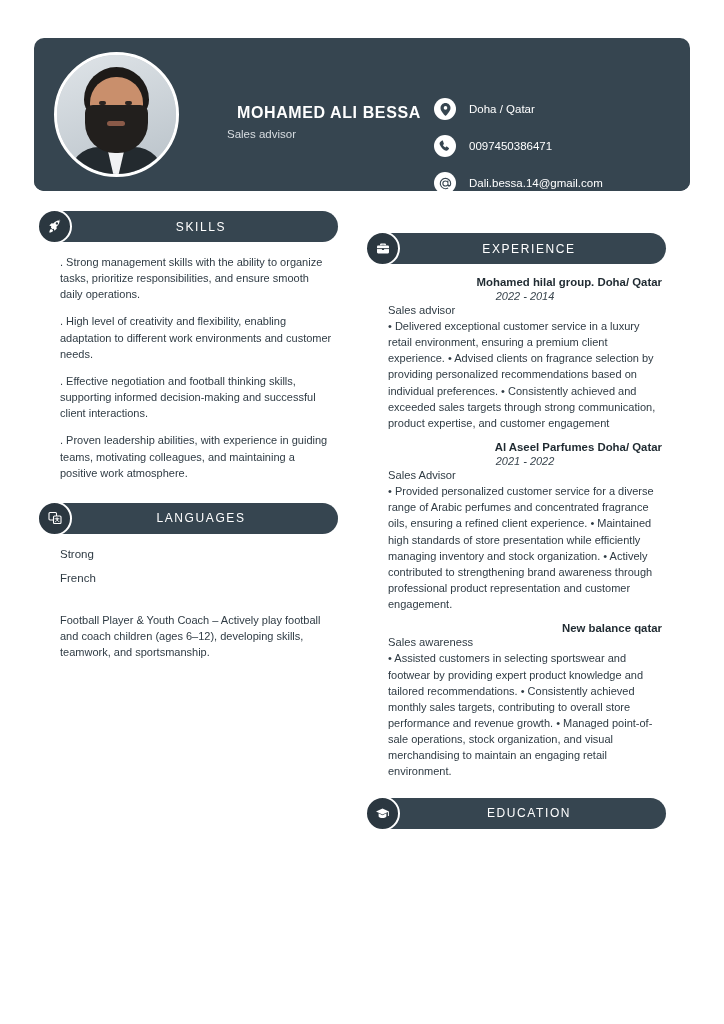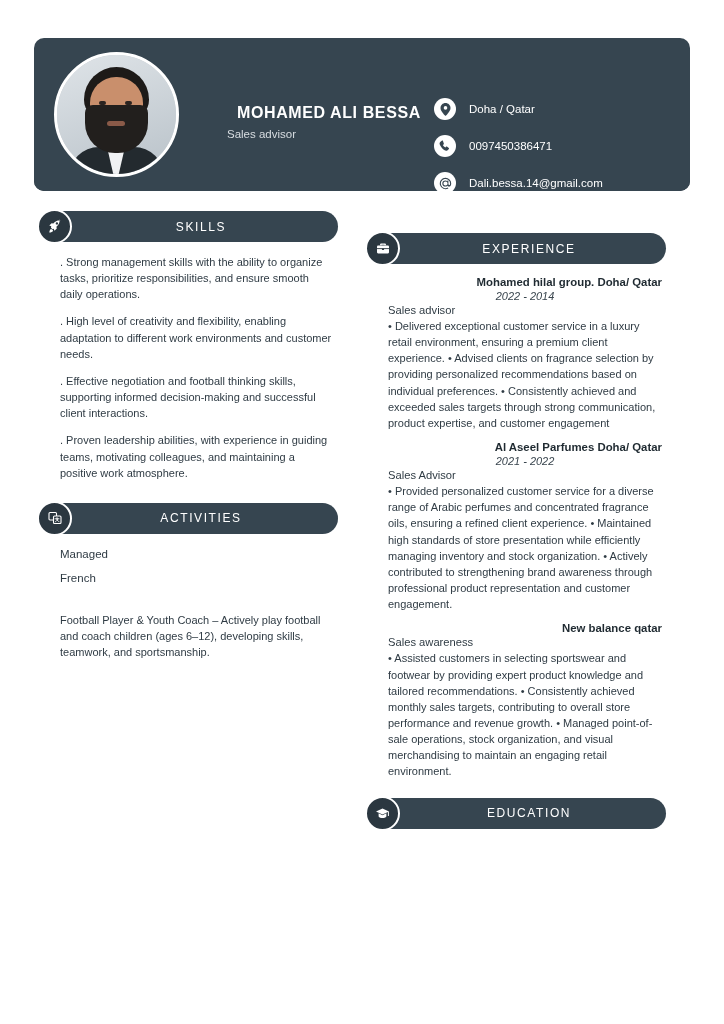--- a/index.html
+++ b/index.html
@@ -322,24 +322,24 @@
 
     <div class="section" style="margin-top:22px;">
       <div class="sec-head">
         <span class="sec-ico">
           <svg width="14" height="14" viewBox="0 0 14 14">
               <rect x="1" y="1.5" width="7.5" height="7.5" rx="1" fill="none" stroke="#ffffff" stroke-width="1.1"></rect>
               <rect x="5.5" y="5" width="7.5" height="7.5" rx="1" fill="#2b3740" stroke="#ffffff" stroke-width="1.1"></rect>
               <path d="M7 7.8h4M9 6.6v1.2M7.6 10.6c1.2-.6 1.9-1.6 2-2.6M8.8 8.2c.2 1.1 1 2 2.2 2.4" stroke="#ffffff" stroke-width=".9" fill="none" stroke-linecap="round"></path>
             </svg>
         </span>
-        <span class="sec-title">ACTIVITIES</span>
+        <span class="sec-title">LANGUAGES</span>
       </div>
       <div class="lang-list">
-        <div class="lang-item">Managed</div>
+        <div class="lang-item">Strong</div>
         <div class="lang-item">French</div>
       </div>
     </div>
 
     <div class="section" style="margin-top:16px;">
       <div class="sec-body">
         <p>Football Player &amp; Youth Coach – Actively play football and coach children (ages 6–12), developing skills, teamwork, and sportsmanship.</p>
       </div>
     </div>
 

